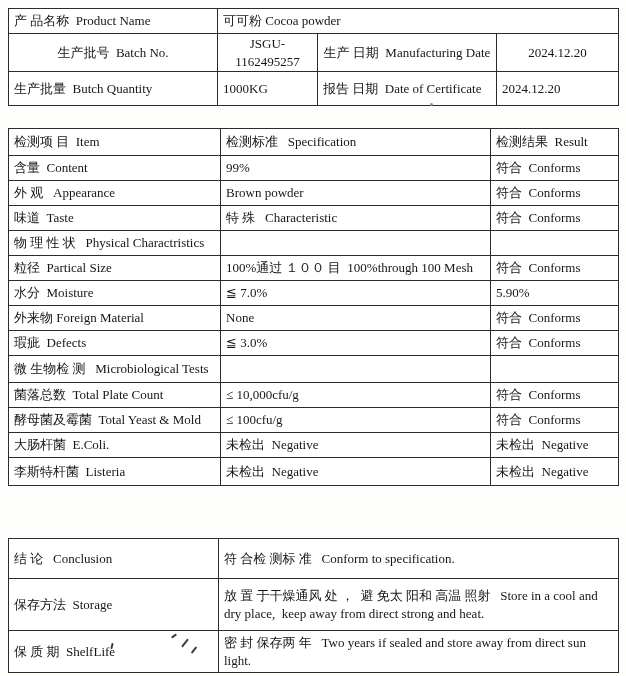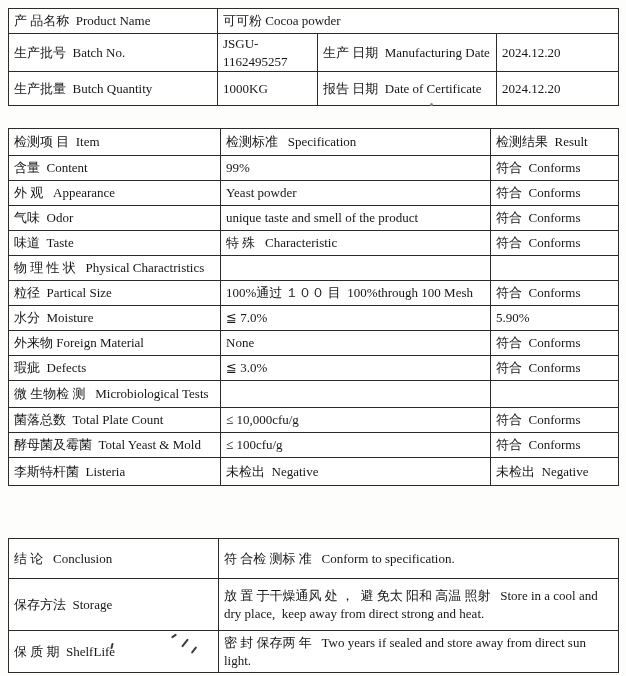--- a/index.html
+++ b/index.html
@@ -18,21 +18,21 @@
     border:1.4px solid #2b2b2b;
     padding:1px 5px;
     font-size:13px;
     line-height:1.35;
     vertical-align:middle;
     white-space:pre-wrap;
     overflow:hidden;
   }
   .t-info{top:8px;}
   .t-info tr.r1{height:25px;}
-  .t-info tr.r2{height:29px;}
+  .t-info tr.r2{height:29px;text-align:center;}
   .t-info tr.r3{height:34px;}
 
   .t-tests{top:128px;}
   .t-tests tr{height:25px;}
   .t-tests tr.hdr{height:27px;}
   .t-tests tr.tall{height:27px;margin-top:19px;}
   .t-tests tr.last{height:28px;}
 
   .t-summary{top:538px;}
   .t-summary tr.r1{height:40px;}
@@ -91,26 +91,21 @@
       <td>检测标准   Specification</td>
       <td>检测结果  Result</td>
     </tr>
     <tr>
       <td>含量  Content</td>
       <td>99%</td>
       <td>符合  Conforms</td>
     </tr>
     <tr>
       <td>外 观   Appearance</td>
-      <td>Yeast powder</td>
-      <td>符合  Conforms</td>
-    </tr>
-    <tr>
-      <td>气味  Odor</td>
-      <td>unique taste and smell of the product</td>
+      <td>Brown powder</td>
       <td>符合  Conforms</td>
     </tr>
     <tr>
       <td>味道  Taste</td>
       <td>特 殊   Characteristic</td>
       <td>符合  Conforms</td>
     </tr>
     <tr>
       <td>物 理 性 状   Physical Charactristics</td>
       <td></td>
@@ -144,20 +139,25 @@
     <tr>
       <td>菌落总数  Total Plate Count</td>
       <td>≤ 10,000cfu/g</td>
       <td>符合  Conforms</td>
     </tr>
     <tr>
       <td>酵母菌及霉菌  Total Yeast &amp; Mold</td>
       <td>≤ 100cfu/g</td>
       <td>符合  Conforms</td>
     </tr>
+    <tr>
+      <td>大肠杆菌  E.Coli.</td>
+      <td>未检出  Negative</td>
+      <td>未检出  Negative</td>
+    </tr>
     <tr class="last">
       <td>李斯特杆菌  Listeria</td>
       <td>未检出  Negative</td>
       <td>未检出  Negative</td>
     </tr>
   </tbody>
     </table>
 
   <table class="t-summary">
     <colgroup>

